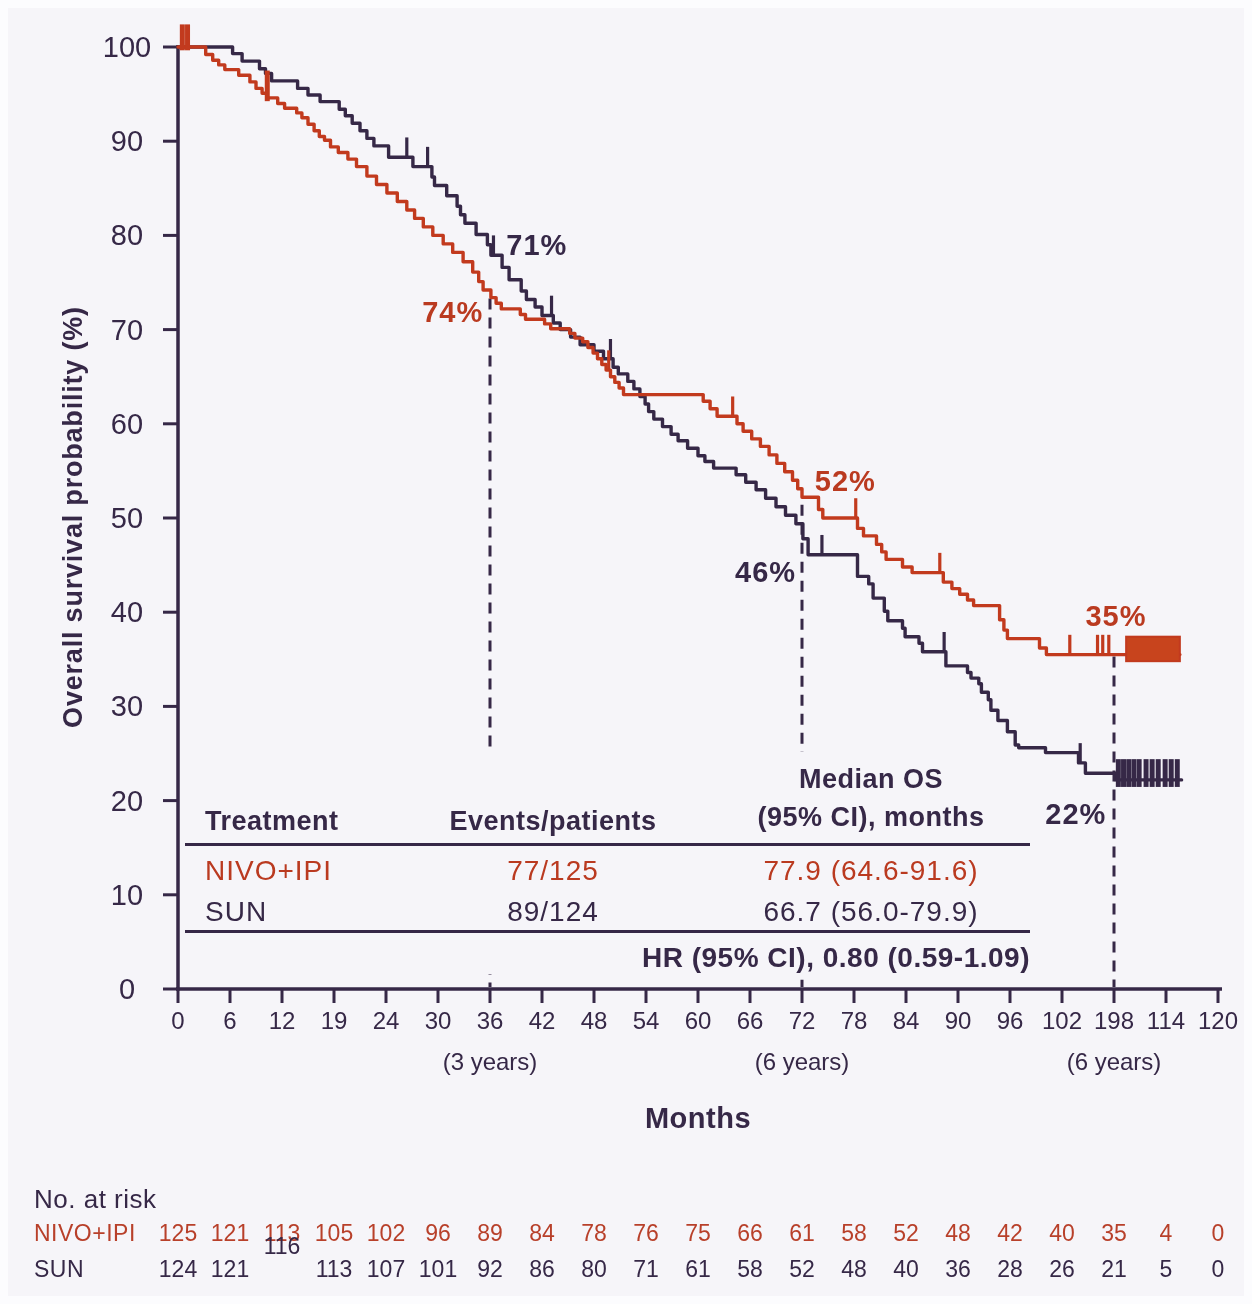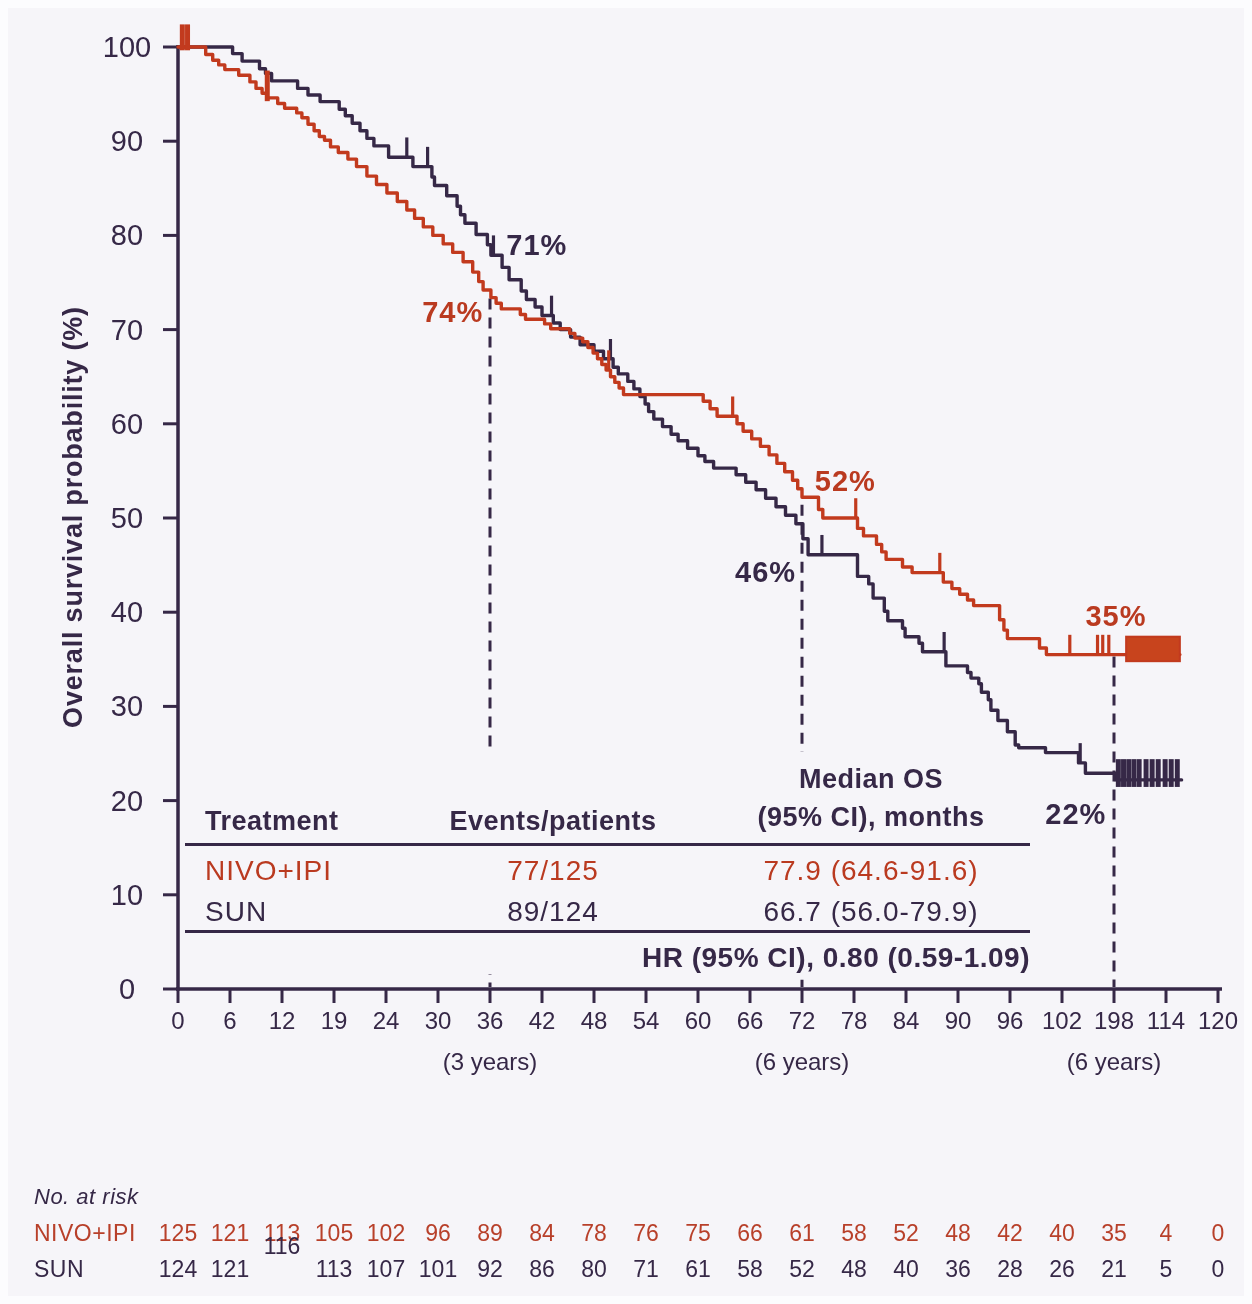--- a/index.html
+++ b/index.html
@@ -23,21 +23,21 @@
     font-size:29px;font-weight:600;letter-spacing:.5px;}
   .anno{position:absolute;transform:translate(-50%,-50%);font-size:29px;font-weight:600;letter-spacing:1px;white-space:nowrap;}
   .anno.red{color:#ba3a20;}
   .tbl-h{position:absolute;font-size:27px;font-weight:600;letter-spacing:.5px;white-space:nowrap;}
   .tbl-c{position:absolute;font-size:28px;letter-spacing:1px;white-space:nowrap;}
   .tbl-c.red{color:#ba3a20;}
   .center{transform:translateX(-50%);}
   .rule{position:absolute;left:185px;width:845px;height:3px;background:#362847;}
   .hr-line{position:absolute;left:185px;width:845px;top:942px;text-align:right;
     font-size:28px;font-weight:600;letter-spacing:.5px;}
-  .risk-title{position:absolute;left:34px;top:1184px;font-size:22px;letter-spacing:.5px;font-style:italic;}
+  .risk-title{position:absolute;left:34px;top:1184px;font-size:26px;letter-spacing:.5px;}
   .risk-label{position:absolute;left:34px;font-size:23px;letter-spacing:.5px;}
   .risk-label.red{color:#b8402a;}
   .risk-val{position:absolute;width:64px;text-align:center;font-size:23px;}
   .risk-val.red{color:#b8402a;}
 </style>
 </head>
 <body>
 
 <div class="frame">
 
@@ -152,20 +152,21 @@
       <div class="xtick" style="left: 1086px;">198</div>
       <div class="xtick" style="left: 1138px;">114</div>
       <div class="xtick" style="left: 1190px;">120</div>
     </div>
   <div id="year-labels">
       <div class="yearlab" style="left: 410px;">(3 years)</div>
       <div class="yearlab" style="left: 722px;">(6 years)</div>
       <div class="yearlab" style="left: 1034px;">(6 years)</div>
     </div>
 
+  <div class="months">Months</div>
 
   <div id="annotations">
       <div class="anno" style="left: 536.8px; top: 244.82px;">71%</div>
       <div class="anno red" style="left: 452.733px; top: 311.702px;">74%</div>
       <div class="anno red" style="left: 845.333px; top: 481.262px;">52%</div>
       <div class="anno" style="left: 765.6px; top: 571.694px;">46%</div>
       <div class="anno red" style="left: 1116px; top: 615.968px;">35%</div>
       <div class="anno" style="left: 1075.87px; top: 813.788px;">22%</div>
     </div>
 

